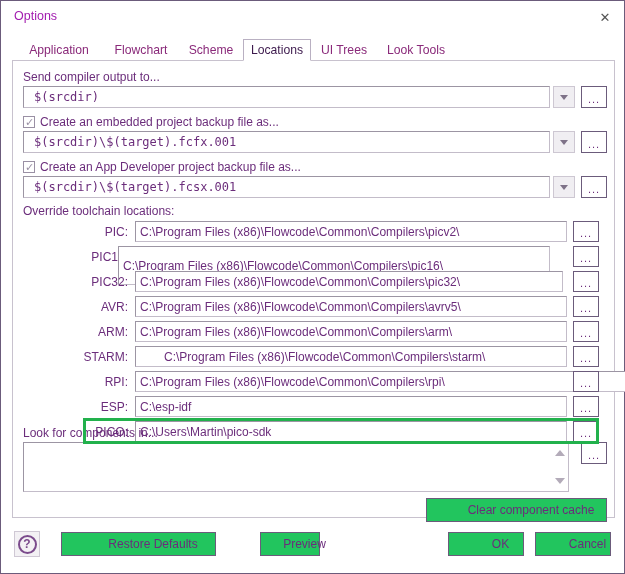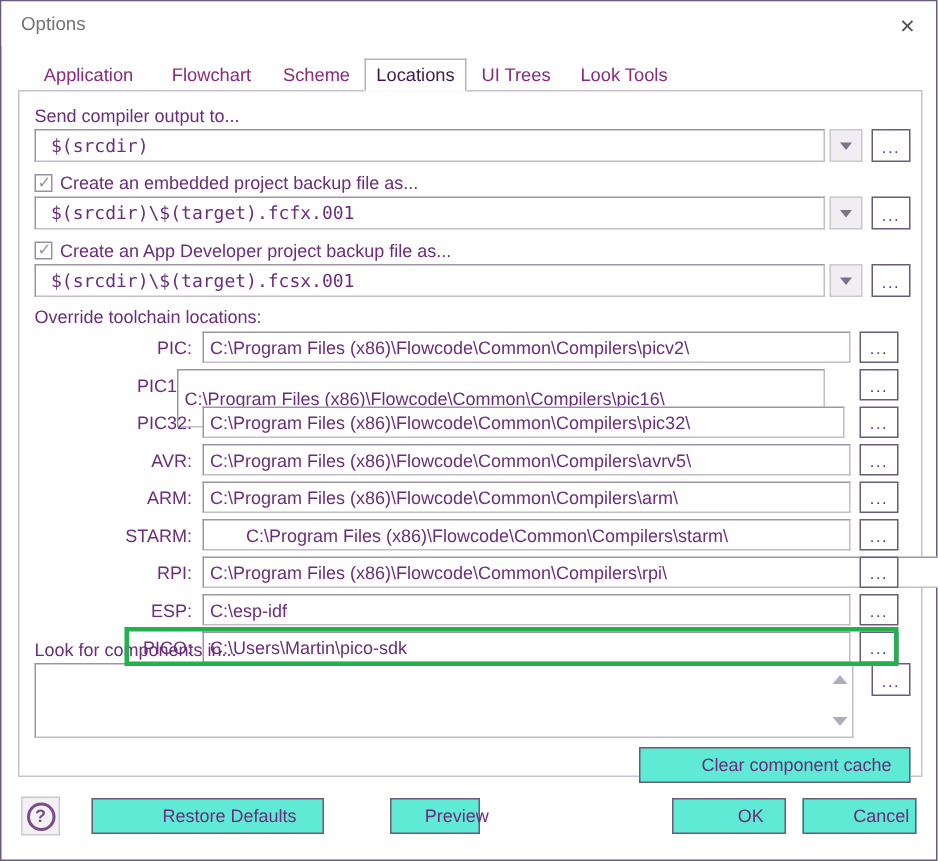--- a/index.html
+++ b/index.html
@@ -21,21 +21,21 @@
   #titlebar {
     position: absolute;
     left: 0; top: 0;
     width: 623px; height: 30px;
     background: #ffffff;
   }
   #title-text {
     position: absolute;
     left: 13px; top: 8px;
     font-size: 12.5px;
-    color: #737373;
+    color: #a21caf;
   }
   #close-btn {
     position: absolute;
     right: 8px; top: 6px;
     width: 22px; height: 20px;
     display: flex; align-items: center; justify-content: center;
     color: #555; font-size: 13px;
     cursor: pointer;
     background: transparent;
   }
@@ -182,21 +182,21 @@
     position: absolute;
     left: 3px;
     width: 0; height: 0;
     border-left: 5px solid transparent;
     border-right: 5px solid transparent;
   }
   .sb-up { top: 6px; border-bottom: 6px solid #b3abb9; }
   .sb-down { bottom: 6px; border-top: 6px solid #b3abb9; }
   .pbtn {
     position: absolute;
-    background: #5eead4;
+    background: #22c55e;
     border: 1px solid #6b5b7b;
     display: flex;
     align-items: center;
     justify-content: center;
     font-size: 12px;
     color: #6b2d7b;
     cursor: pointer;
     white-space: nowrap;
     padding-left: 29px;
   }

